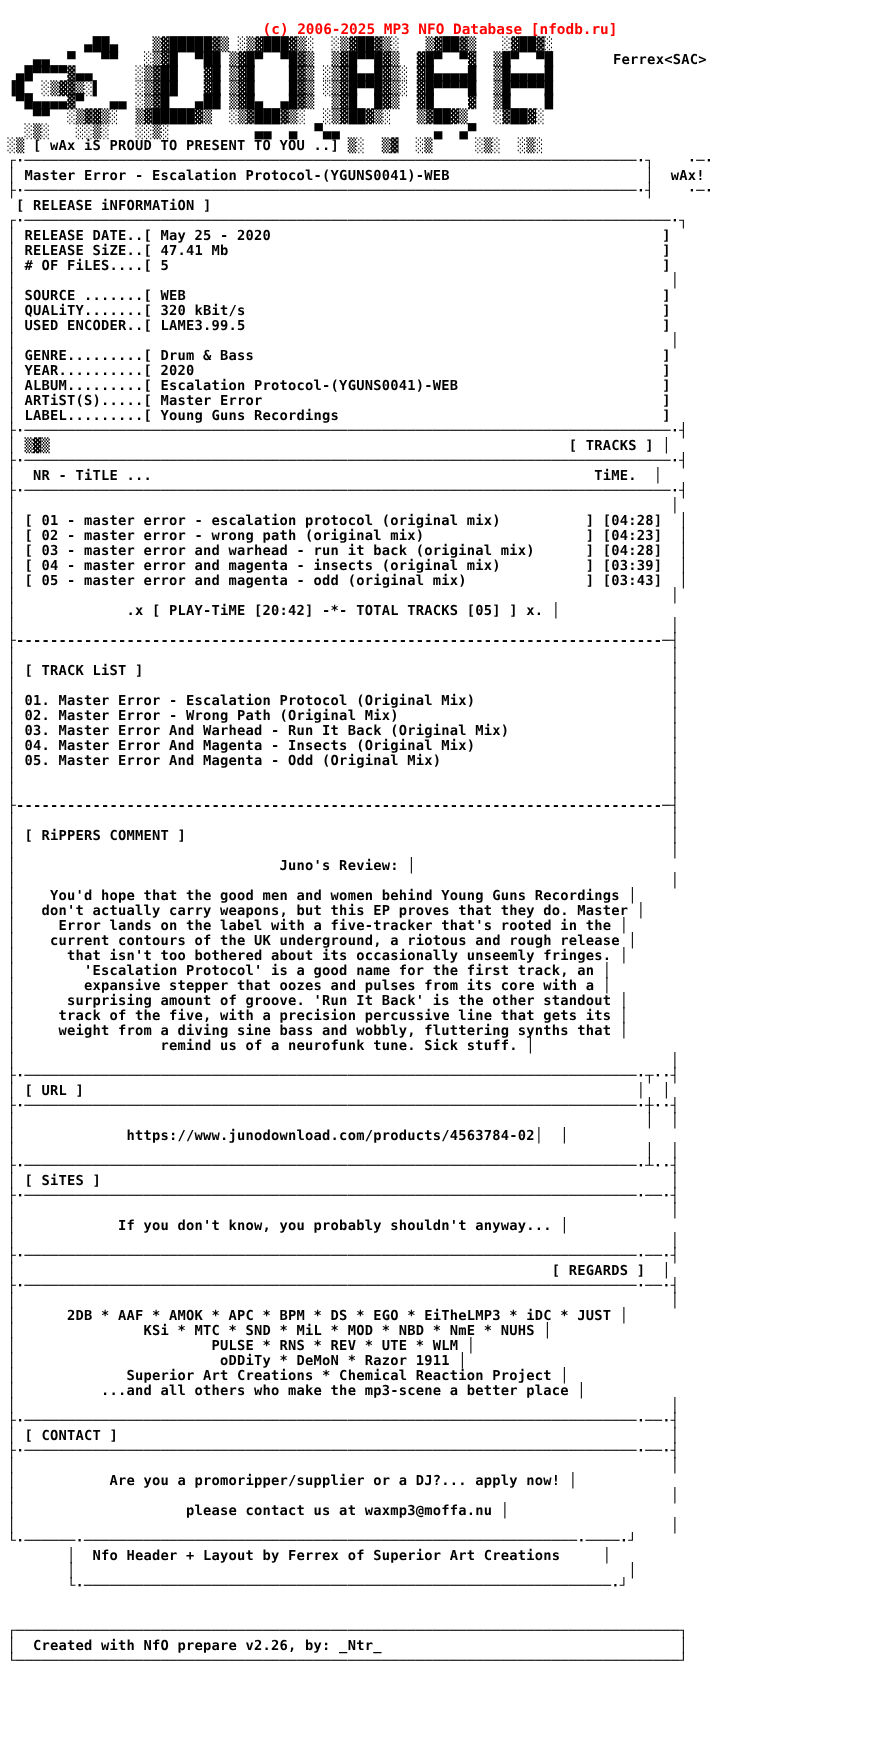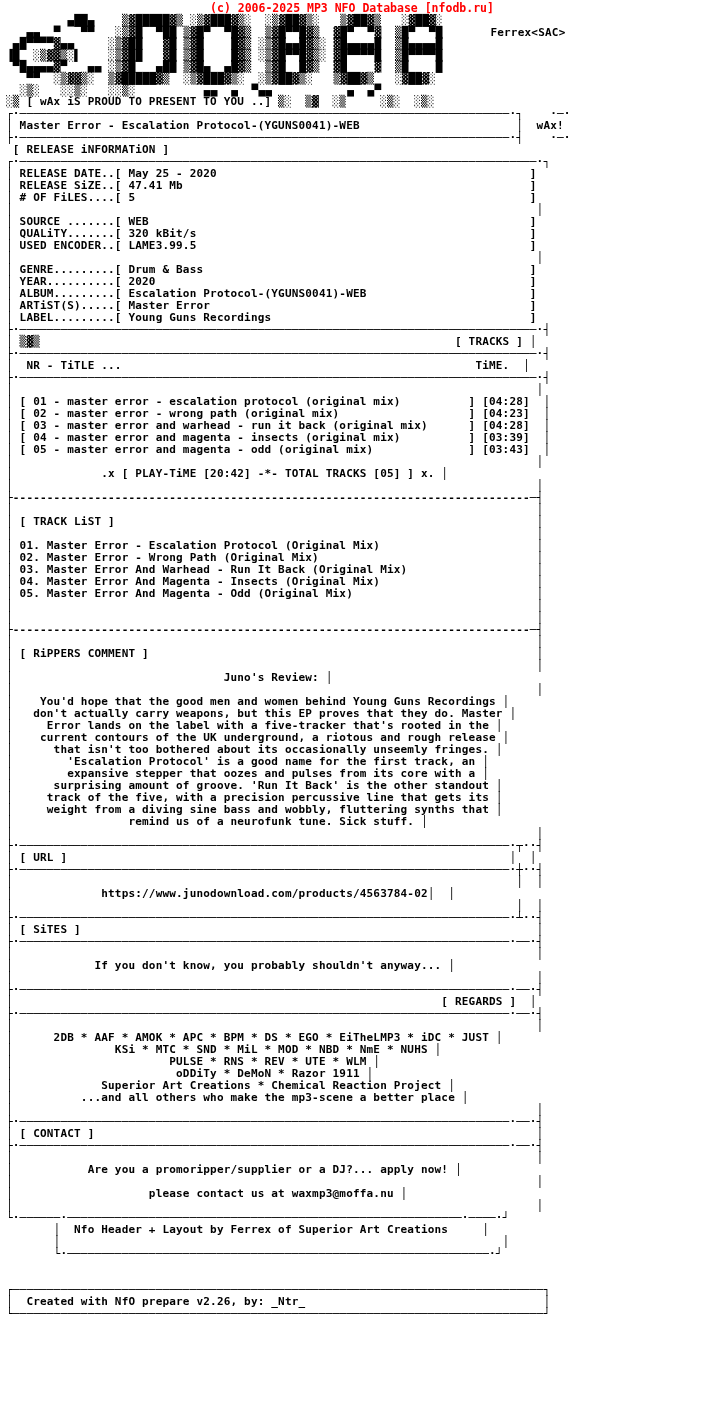--- a/index.html
+++ b/index.html
@@ -20,21 +20,21 @@
     overflow: hidden;
   }
   .credit-bar {
     color: #ff0000;
     font-family: "DejaVu Sans Mono", "Liberation Mono", monospace;
     font-size: 11.5px;
     line-height: 14px;
     text-align: center;
     letter-spacing: 0px;
     white-space: pre;
-    padding-top: 1px;
+    padding-top: 16px;
     font-weight: bold;
   }
   pre.nfo {
     margin: 0;
     padding: 0 0 0 0;
     color: #000000;
     background: transparent;
     font-family: "DejaVu Sans Mono", "Liberation Mono", monospace;
     font-size: 11px;
     line-height: 12px;

